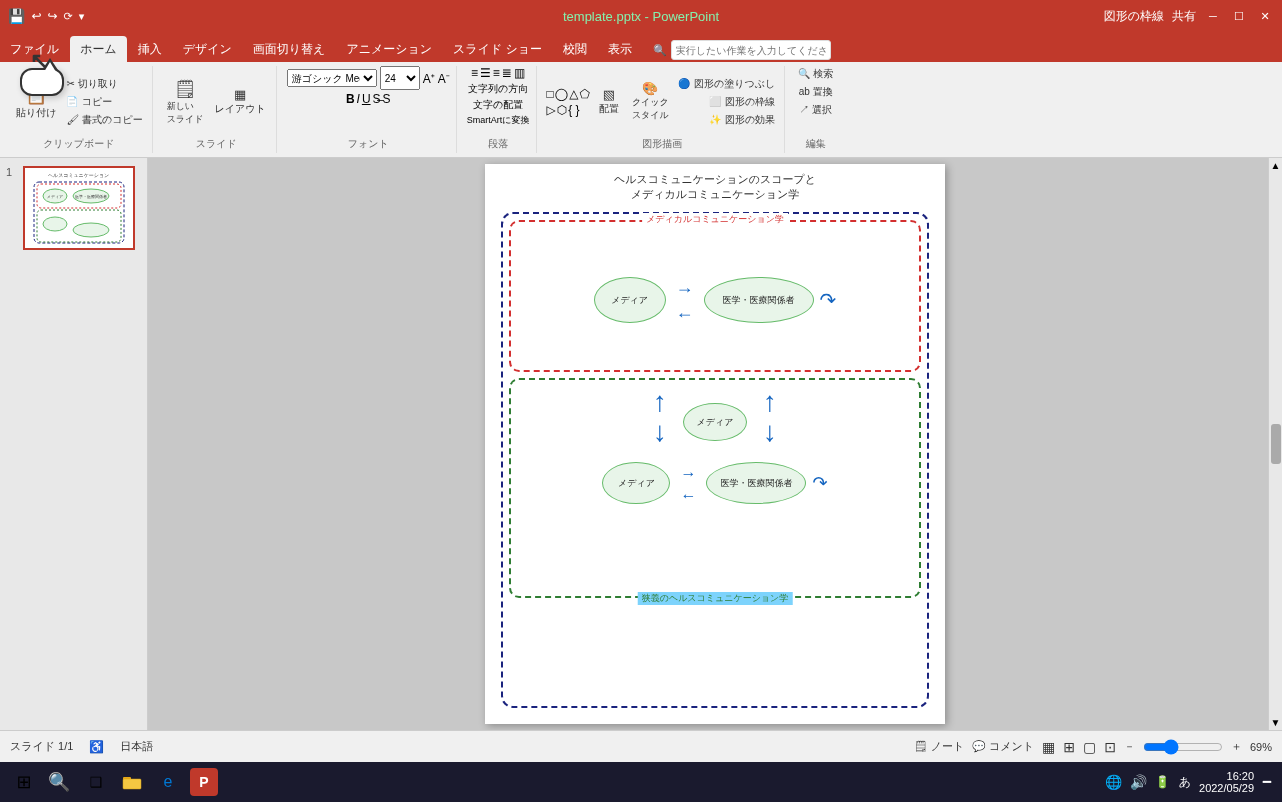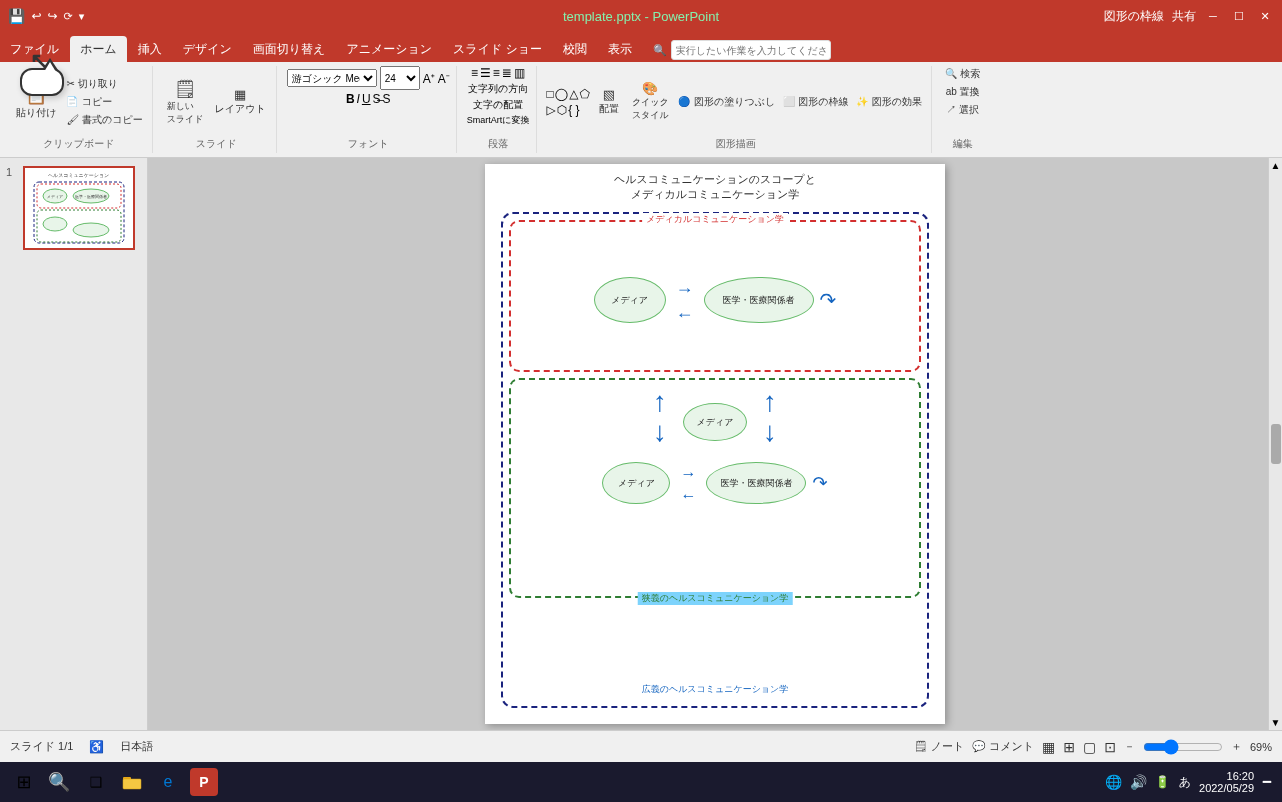--- a/index.html
+++ b/index.html
@@ -265,21 +265,21 @@
         </div>
       </div>
       <div class="ribbon-btn">
         <span class="icon-sm">▧</span>
         <span>配置</span>
       </div>
       <div class="ribbon-btn">
         <span class="icon-sm">🎨</span>
         <span style="font-size:9px;">クイック<br>スタイル</span>
       </div>
-      <div style="display:flex;flex-direction:row;gap:2px;">
+      <div style="display:flex;flex-direction:column;gap:2px;text-align:right;">
         <div class="small-btn">🔵 図形の塗りつぶし</div>
         <div class="small-btn">⬜ 図形の枠線</div>
         <div class="small-btn">✨ 図形の効果</div>
       </div>
     </div>
     <div class="ribbon-group-label">図形描画</div>
   </div>
 
   <div class="ribbon-group">
     <div class="ribbon-group-content" style="flex-direction:column;gap:2px;">
@@ -386,23 +386,20 @@
               <span style="font-size:16px;color:#1565c0;">→</span>
               <span style="font-size:16px;color:#1565c0;">←</span>
             </div>
             <div class="ellipse-green" style="width:100px;height:42px;">
               <span>医学・医療関係者</span>
             </div>
             <span style="font-size:18px;color:#1565c0;margin-left:-4px;">↷</span>
           </div>
         </div>
 
-        <div class="broad-label">
-          <span style="color:#1565c0;font-size:9px;">広義のヘルスコミュニケーション学</span>
-        </div>
       </div>
     </div>
 
     <div style="position:absolute;right:0;top:0;width:14px;height:100%;background:#e8e8e8;border-left:1px solid #ccc;display:flex;flex-direction:column;align-items:center;">
       <div style="font-size:10px;cursor:pointer;margin-top:2px;">▲</div>
       <div style="flex:1;"></div>
       <div style="width:10px;height:40px;background:#aaa;border-radius:3px;"></div>
       <div style="flex:1;"></div>
       <div style="font-size:10px;cursor:pointer;margin-bottom:2px;">▼</div>
     </div>

